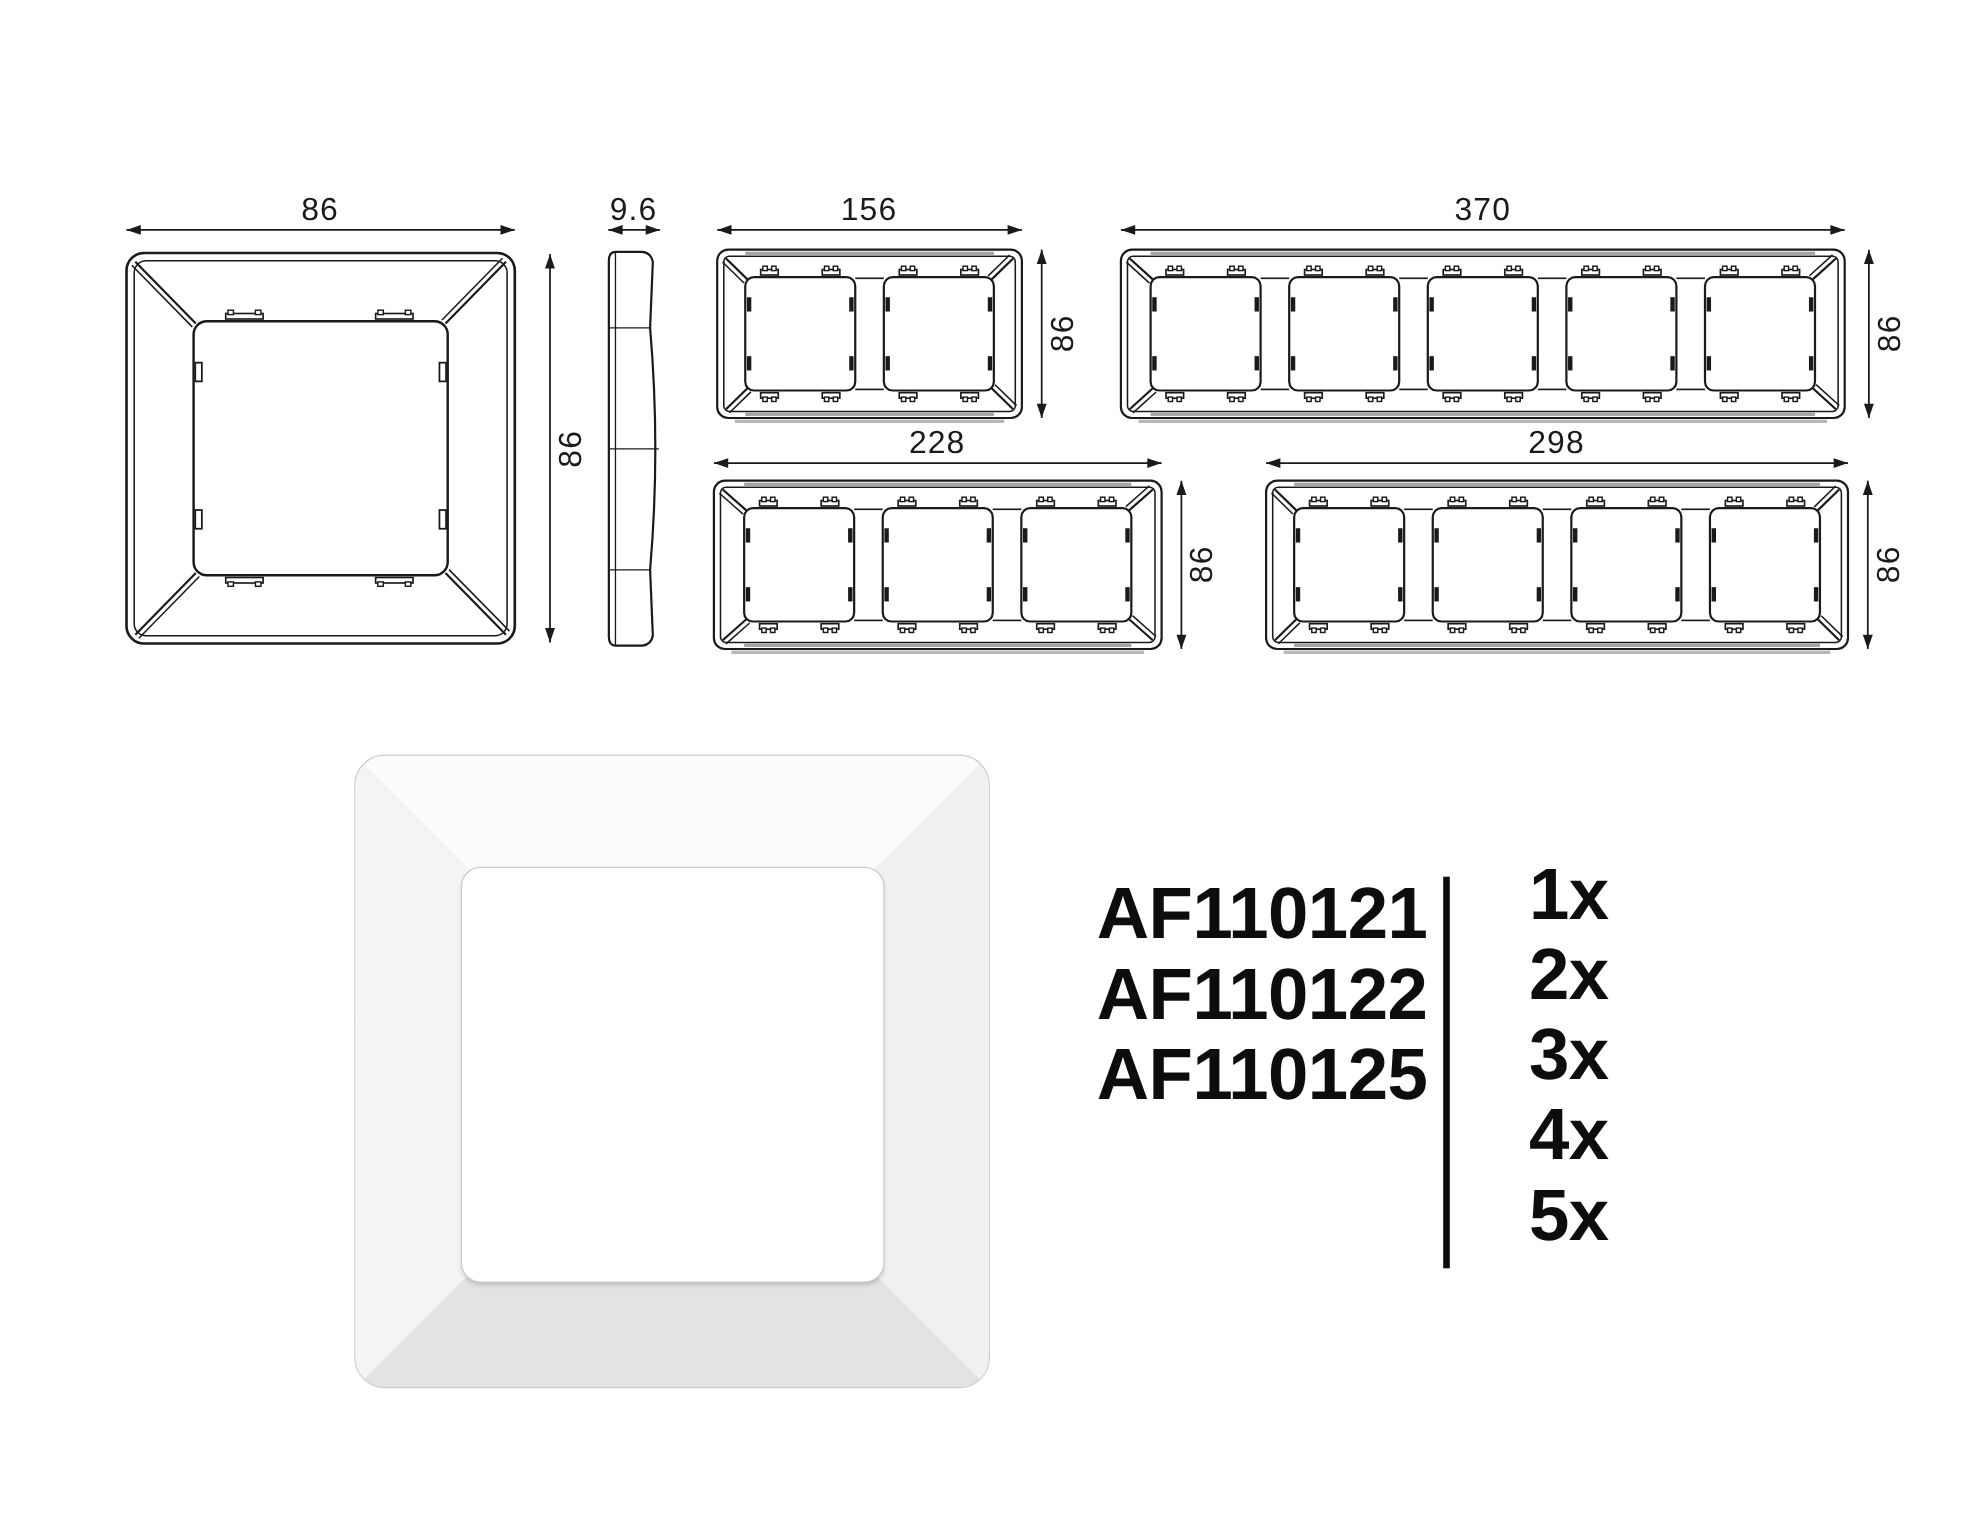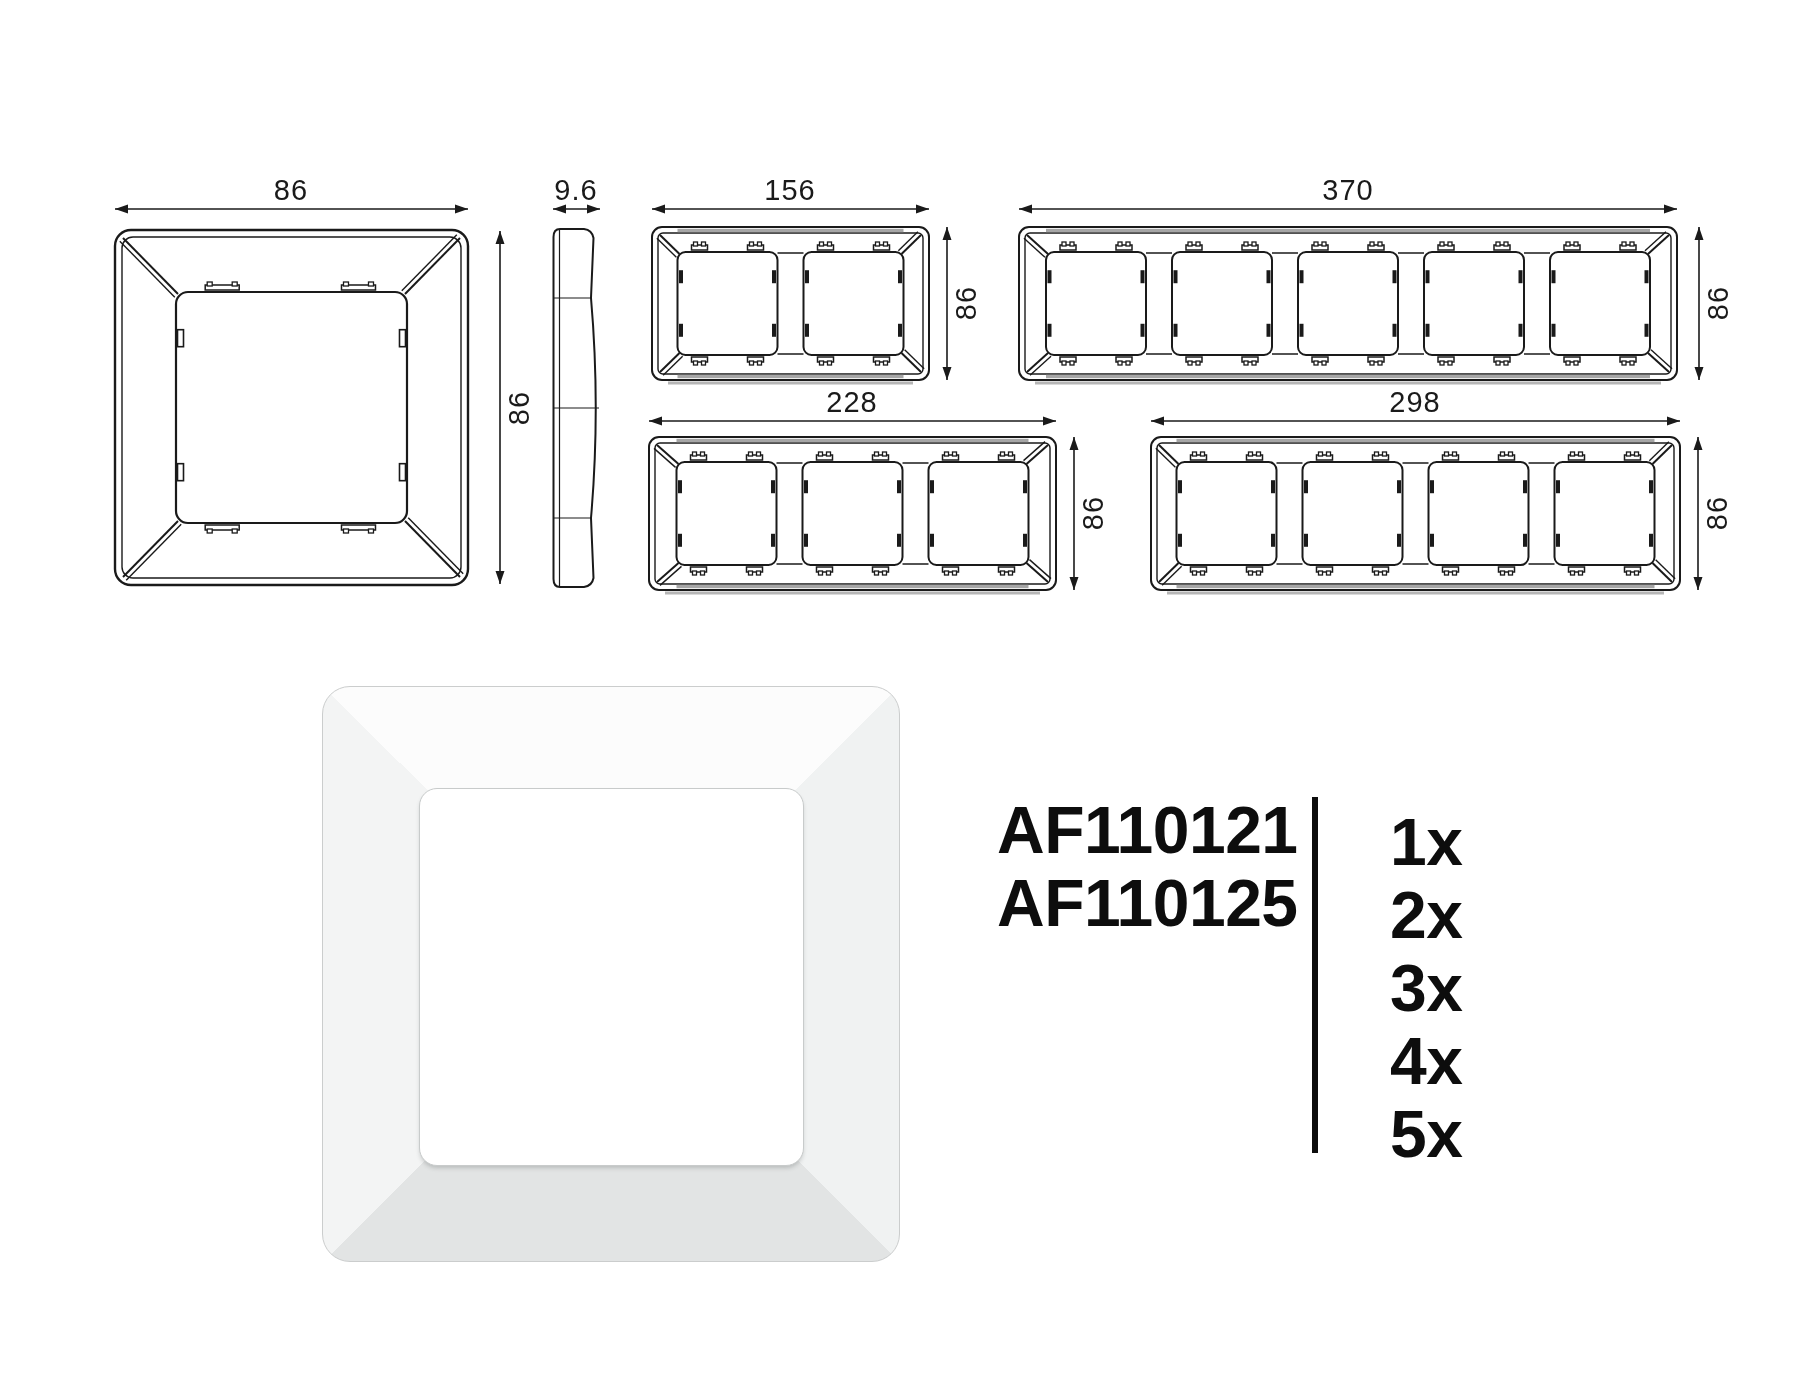--- a/index.html
+++ b/index.html
@@ -19,21 +19,21 @@
       #fcfcfc 0 25%, #f0f2f2 25% 50%, #e2e4e4 50% 75%, #f3f4f4 75% 100%);
   }
   .photo-inner{
     position:absolute;left:96px;top:101px;width:385px;height:378px;
     border-radius:18px;background:#ffffff;border:1px solid #c8cbcb;box-sizing:border-box;
     box-shadow:0 3px 4px -1px rgba(90,95,95,0.30);
   }
   
   .parts{position:absolute;left:0;top:0;color:#0d0d0d;}
   .parts-codes{position:absolute;left:997px;top:794px;}
-  .parts-qtys{position:absolute;left:1390px;top:806px;}
+  .parts-qtys{position:absolute;left:1390px;top:776px;}
   .parts-codes div,.parts-qtys div{
     height:73px;line-height:73px;font-size:66px;font-weight:700;letter-spacing:-0.5px;
     white-space:nowrap;
   }
   .parts-divider{
     position:absolute;left:1312px;top:797px;width:6px;height:356px;background:#0d0d0d;
   }
 </style>
 </head>
 <body>
@@ -463,20 +463,21 @@
       </g>
     </svg>
 
   <div class="photo">
     <div class="photo-inner"></div>
   </div>
 
   <div class="parts">
     <div class="parts-codes">
       <div>AF110121</div>
+      <div>AF110122</div>
       <div>AF110125</div>
     </div>
     <div class="parts-divider"></div>
     <div class="parts-qtys">
       <div>1x</div>
       <div>2x</div>
       <div>3x</div>
       <div>4x</div>
       <div>5x</div>
     </div>

